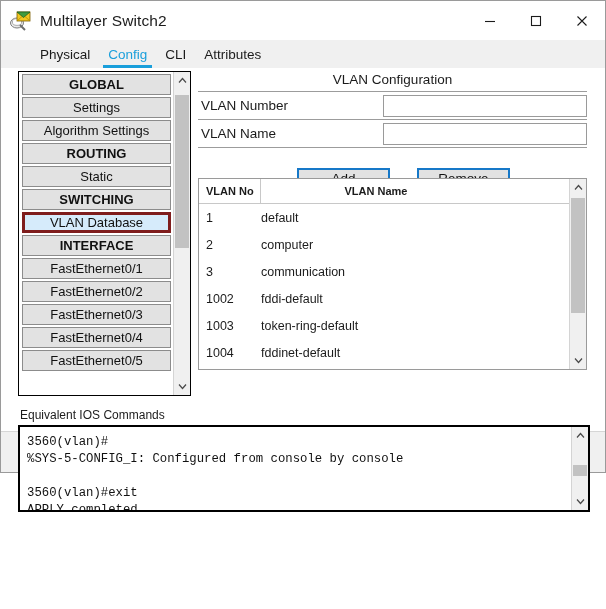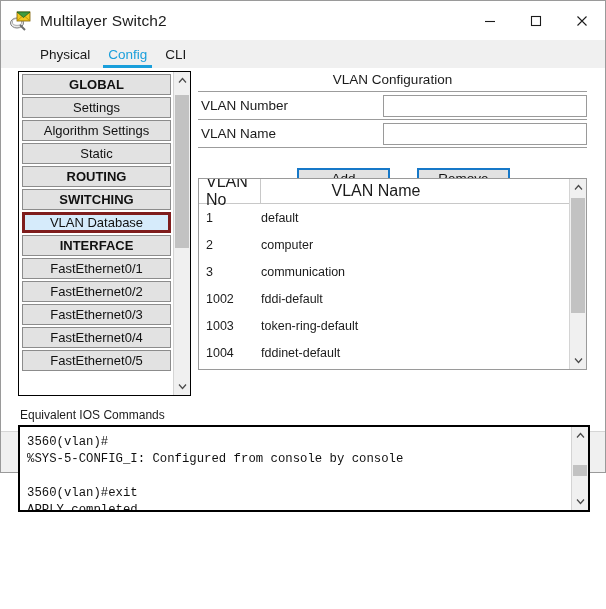--- a/index.html
+++ b/index.html
@@ -252,22 +252,23 @@
   }
   #table-inner {
     flex: 1 1 auto;
     overflow: hidden;
   }
   .thead {
     height: 24px;
     display: flex;
     align-items: center;
     border-bottom: 1px solid #c8c8c8;
-    font-size: 16px;
-    color: #1b1b1b;
+    font-size: 11px;
+    color: #1b1b1b;
+    font-weight: bold;
   }
   .th-no {
     width: 62px;
     padding-left: 7px;
     box-sizing: border-box;
     border-right: 1px solid #c8c8c8;
     height: 100%;
     display: flex;
     align-items: center;
   }
@@ -377,31 +378,32 @@
           <path d="M2.5 2.5 L11.5 11.5 M11.5 2.5 L2.5 11.5" stroke="#1b1b1b" stroke-width="1.1"></path>
         </svg>
       </button>
     </div>
   </div>
 
   <div id="tabstrip">
     <div class="tab">Physical</div>
     <div class="tab active">Config</div>
     <div class="tab">CLI</div>
+    <div class="tab">Attributes</div>
   </div>
 
   <div id="content">
 
     <div id="sidebar-wrap">
       <div id="sidebar-list">
         <div class="side-item header">GLOBAL</div>
         <div class="side-item">Settings</div>
         <div class="side-item">Algorithm Settings</div>
+        <div class="side-item header">ROUTING</div>
         <div class="side-item">Static</div>
-        <div class="side-item header">ROUTING</div>
         <div class="side-item header">SWITCHING</div>
         <div class="side-item selected">VLAN Database</div>
         <div class="side-item header">INTERFACE</div>
         <div class="side-item">FastEthernet0/1</div>
         <div class="side-item">FastEthernet0/2</div>
         <div class="side-item">FastEthernet0/3</div>
         <div class="side-item">FastEthernet0/4</div>
         <div class="side-item">FastEthernet0/5</div>
 
       </div>

